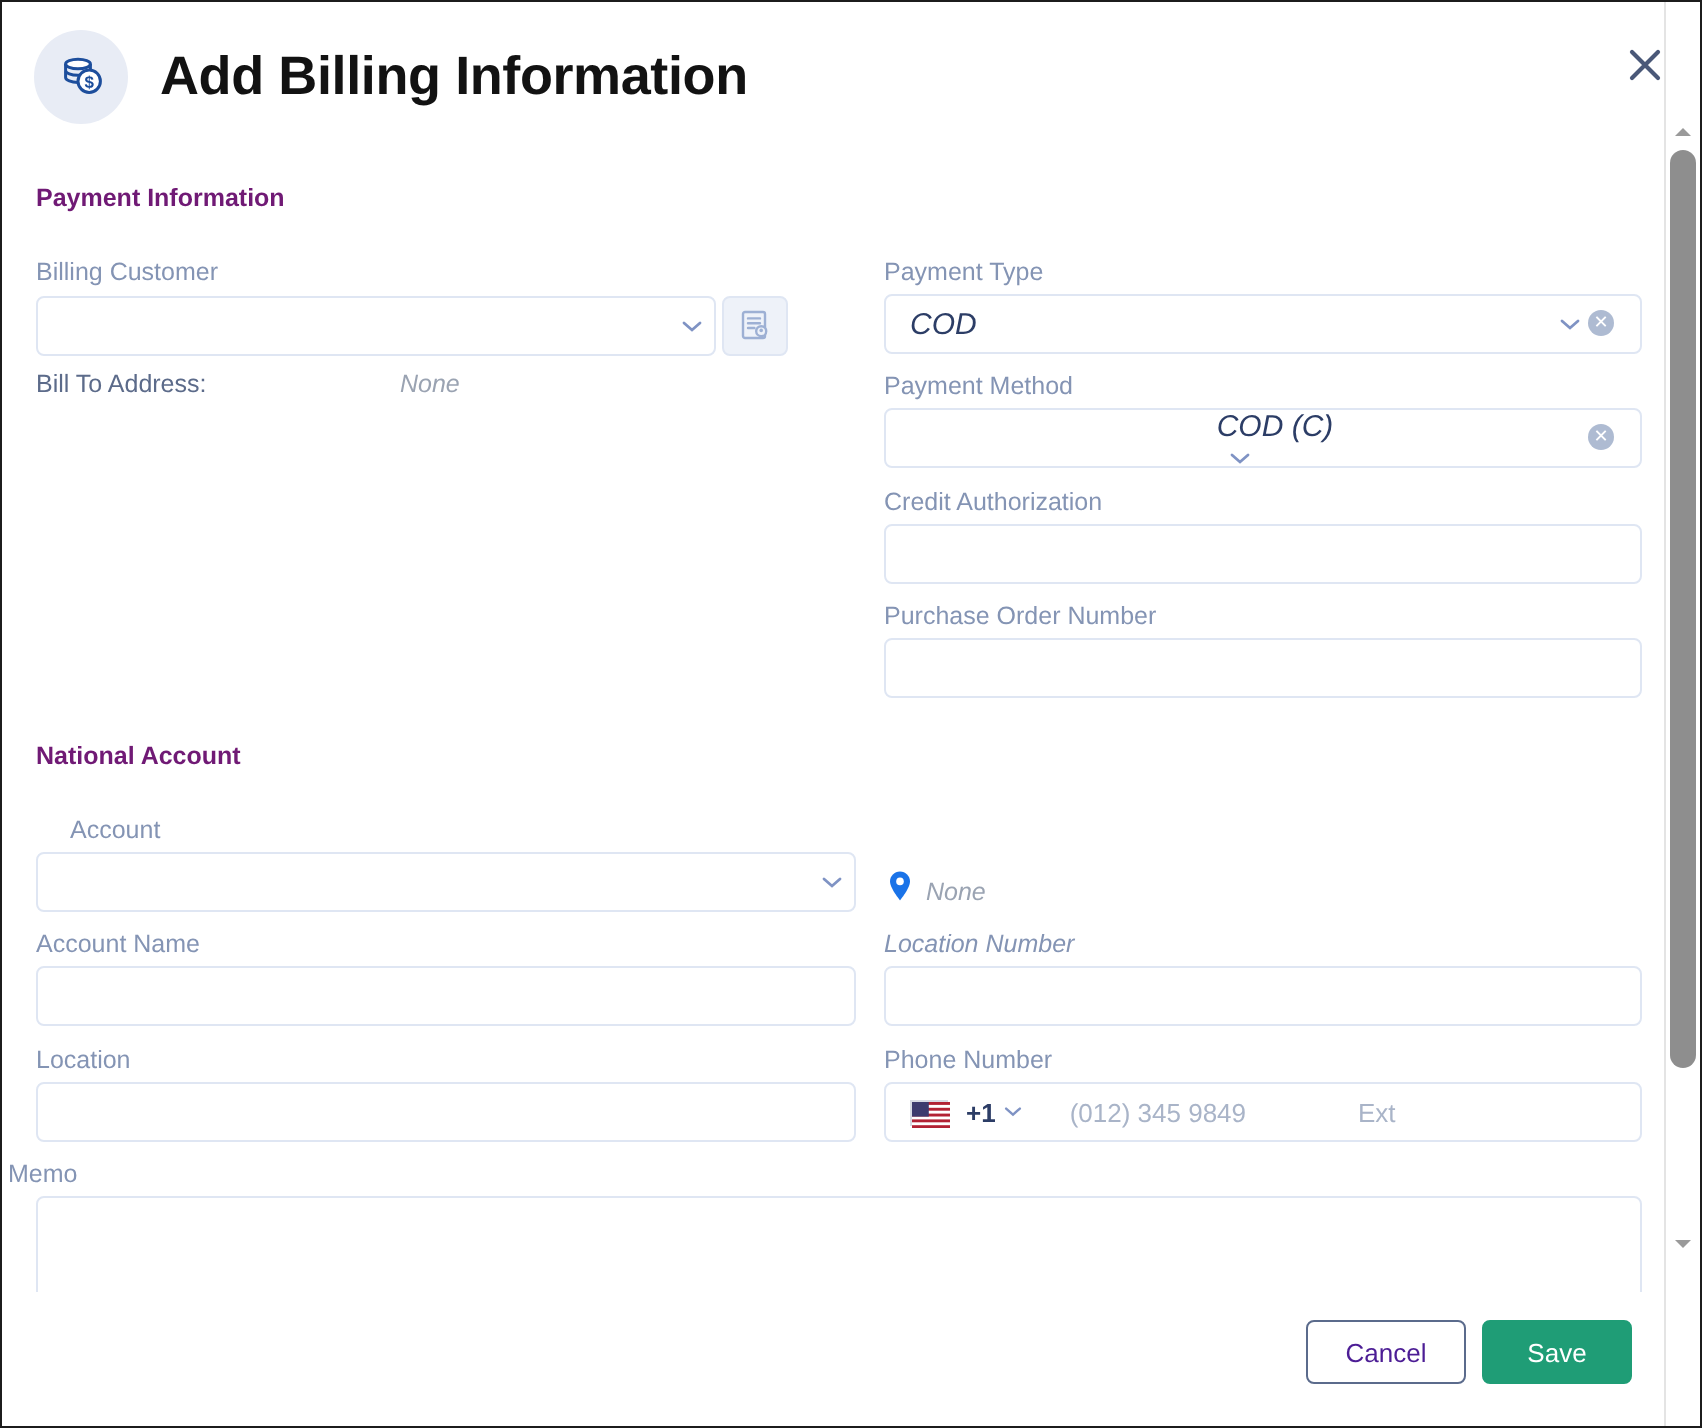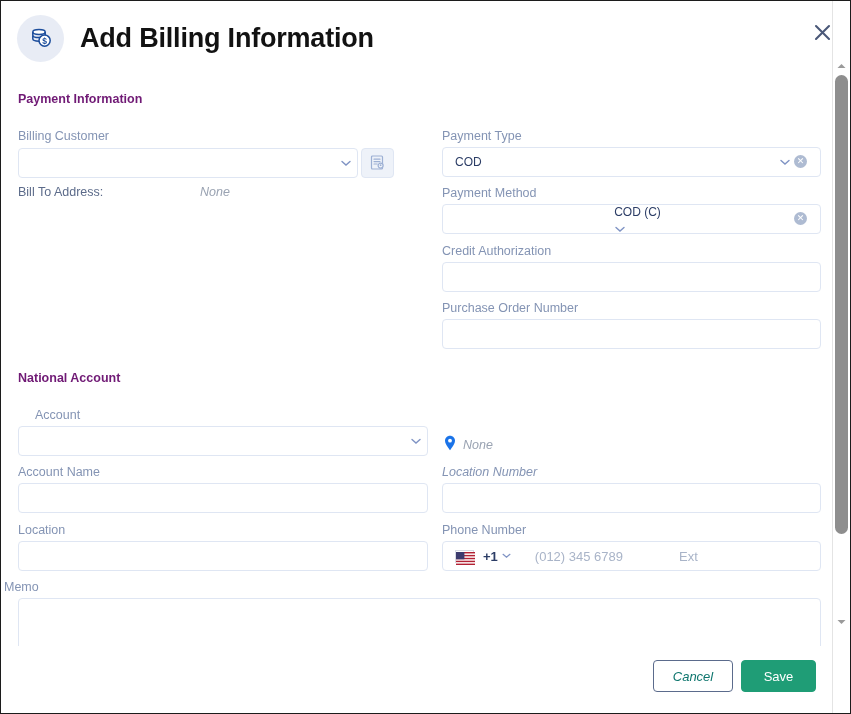--- a/index.html
+++ b/index.html
@@ -82,26 +82,27 @@
 
   .ctl {
     position: absolute;
     background: #ffffff;
     border: 1px solid #dfe6f3;
     border-radius: 4px;
     display: flex;
     align-items: center;
   }
   .ctl .val {
-    font-size: 12px;
+    font-size: 15px;
     color: #2c3d66;
     padding-left: 12px;
     flex: 1 1 auto;
     white-space: nowrap;
     overflow: hidden;
+    font-style: italic;
   }
   .chev {
     width: 22px; flex: 0 0 auto;
     display: flex; align-items: center; justify-content: center;
     color: #7f93c4;
   }
   .clearbtn {
     position: absolute;
     width: 13px; height: 13px; border-radius: 50%;
     background: #aebbd2;
@@ -164,25 +165,24 @@
     position: absolute; left: 0; top: 645px;
     width: 831px; height: 67px;
     background: #ffffff;
   }
   #cancel-button {
     position: absolute; right: 99px; top: 14px;
     width: 80px; height: 32px;
     background: #ffffff;
     border: 1px solid #5b6b8c;
     border-radius: 4px;
-    color: #0f766e;
+    color: #4c1d95;
     font-size: 13px;
     display: flex; align-items: center; justify-content: center;
     cursor: pointer;
-    font-style: italic;
   }
   #save-button {
     position: absolute; right: 16px; top: 14px;
     width: 75px; height: 32px;
     background: #1f9d76;
     border: 1px solid #1f9d76;
     border-radius: 4px;
     color: #ffffff;
     font-size: 13px;
     display: flex; align-items: center; justify-content: center;
@@ -349,21 +349,21 @@
           </g>
           <rect width="8.4" height="7.3" fill="#3c3b6e"></rect>
         </svg>
       </span>
       <span id="dial">+1</span>
       <span class="chev" style="width:18px;">
         <svg width="9" height="6" viewBox="0 0 10 7">
             <path d="M1 1.5 L5 5 L9 1.5" fill="none" stroke="#7f93c4" stroke-width="1.4" stroke-linecap="round"></path>
           </svg>
       </span>
-      <span id="phone-ph">(012) 345 6789</span>
+      <span id="phone-ph">(012) 345 9849</span>
       <span id="ext-ph">Ext</span>
     </div>
 
     <div class="field-label" style="left:3px; top:505px;">Memo</div>
     <div id="memo-box" style="left:17px; top:523px; width:803px; height:113px;">
       <div id="memo-grip">
         <svg width="10" height="10" viewBox="0 0 10 10" aria-hidden="true">
           <path d="M9 3 L3 9 M9 6 L6 9" stroke="#5f5f5f" stroke-width="1" stroke-linecap="round"></path>
         </svg>
       </div>

